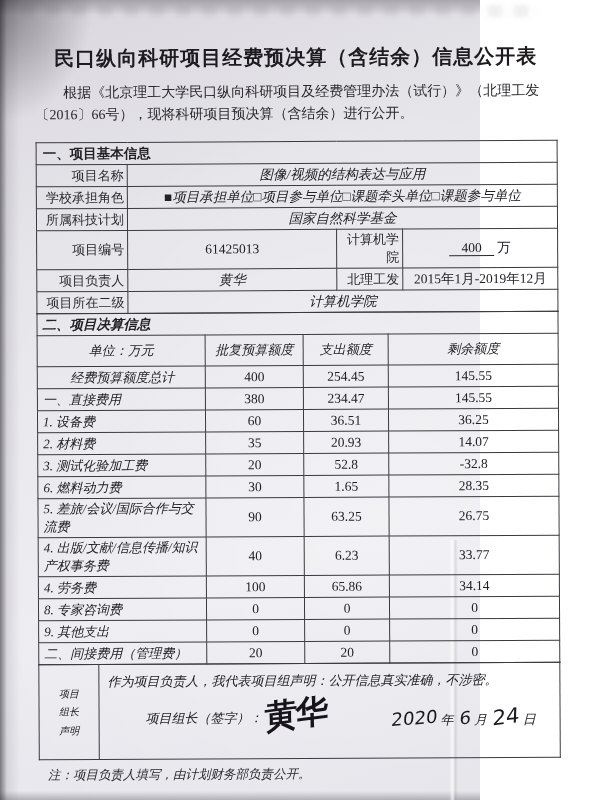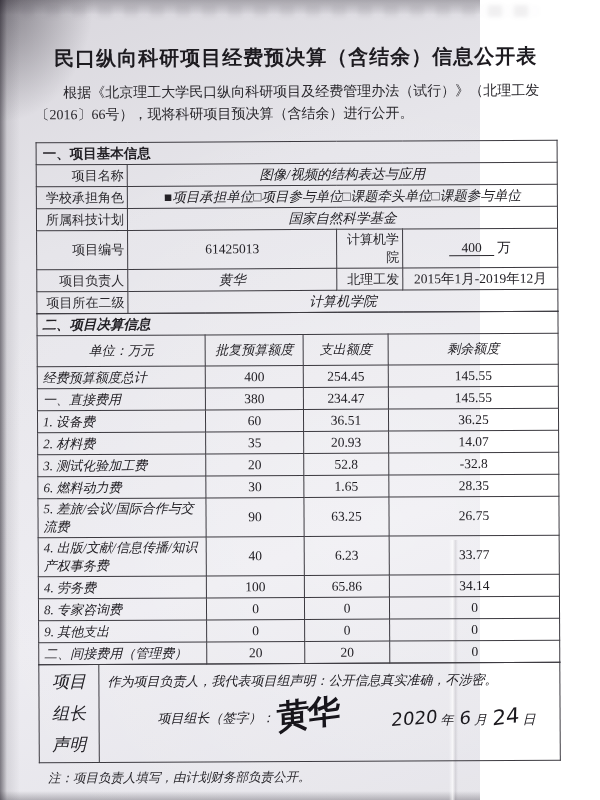--- a/index.html
+++ b/index.html
@@ -54,30 +54,30 @@
     font-weight:bold;font-size:13.5px;text-align:left;padding-left:6px;height:21px;
   }
   .lbl{text-align:right;color:#2a282d;}
   .val{text-align:center;font-size:13.5px;font-style:italic;}
   .num{text-align:center;font-size:13.5px;font-style:normal;}
   .u{border-bottom:1px solid #2a282d;padding:0 12px;}
   .settle-table{margin-top:-1px;}
   .settle-table th{height:28px;font-size:13px;font-style:italic;margin-left:11px;}
   .settle-table td{height:19px;}
   .settle-table td:first-child{text-align:left;padding-left:5px;font-style:italic;}
-  .settle-table tr.row-total td:first-child{}
+  .settle-table tr.row-total td:first-child{text-align:center;}
   .decl-table{margin-top:-1px;}
   .decl-label{
-    text-align:center;font-size:17px;line-height:1.85;font-style:italic;margin-left:16px;
+    text-align:center;font-size:10px;line-height:1.85;font-style:italic;margin-left:16px;
   }
   .decl-label span{display:block;}
   .decl-content{vertical-align:top;padding:6px 8px 8px 8px;height:80px;}
   .statement{font-size:13px;font-style:italic;margin:2px 0 0 0;}
   .sign-row{display:flex;align-items:center;margin-top:12px;}
-  .sign-label{margin-left:50px;font-size:13px;font-style:italic;white-space:nowrap;text-align:right;}
+  .sign-label{margin-left:38px;font-size:13px;font-style:italic;white-space:nowrap;text-align:right;}
   .signature{
     display:inline-block;font-size:33px;font-weight:600;letter-spacing:-2px;
     transform:rotate(-7deg) skewX(-6deg);margin:-10px 0 -4px 2px;color:#17151b;
     font-family:"DejaVu Serif",serif;
   }
   .date-group{margin-left:auto;display:flex;align-items:baseline;padding-right:10px;white-space:nowrap;}
   .date-group .suffix{font-size:13px;margin:0 6px 0 3px;font-style:italic;}
   .hand{
     display:inline-block;font-family:"DejaVu Sans",sans-serif;font-size:18px;
     transform:skewX(-9deg) rotate(-4deg);color:#1a181d;

